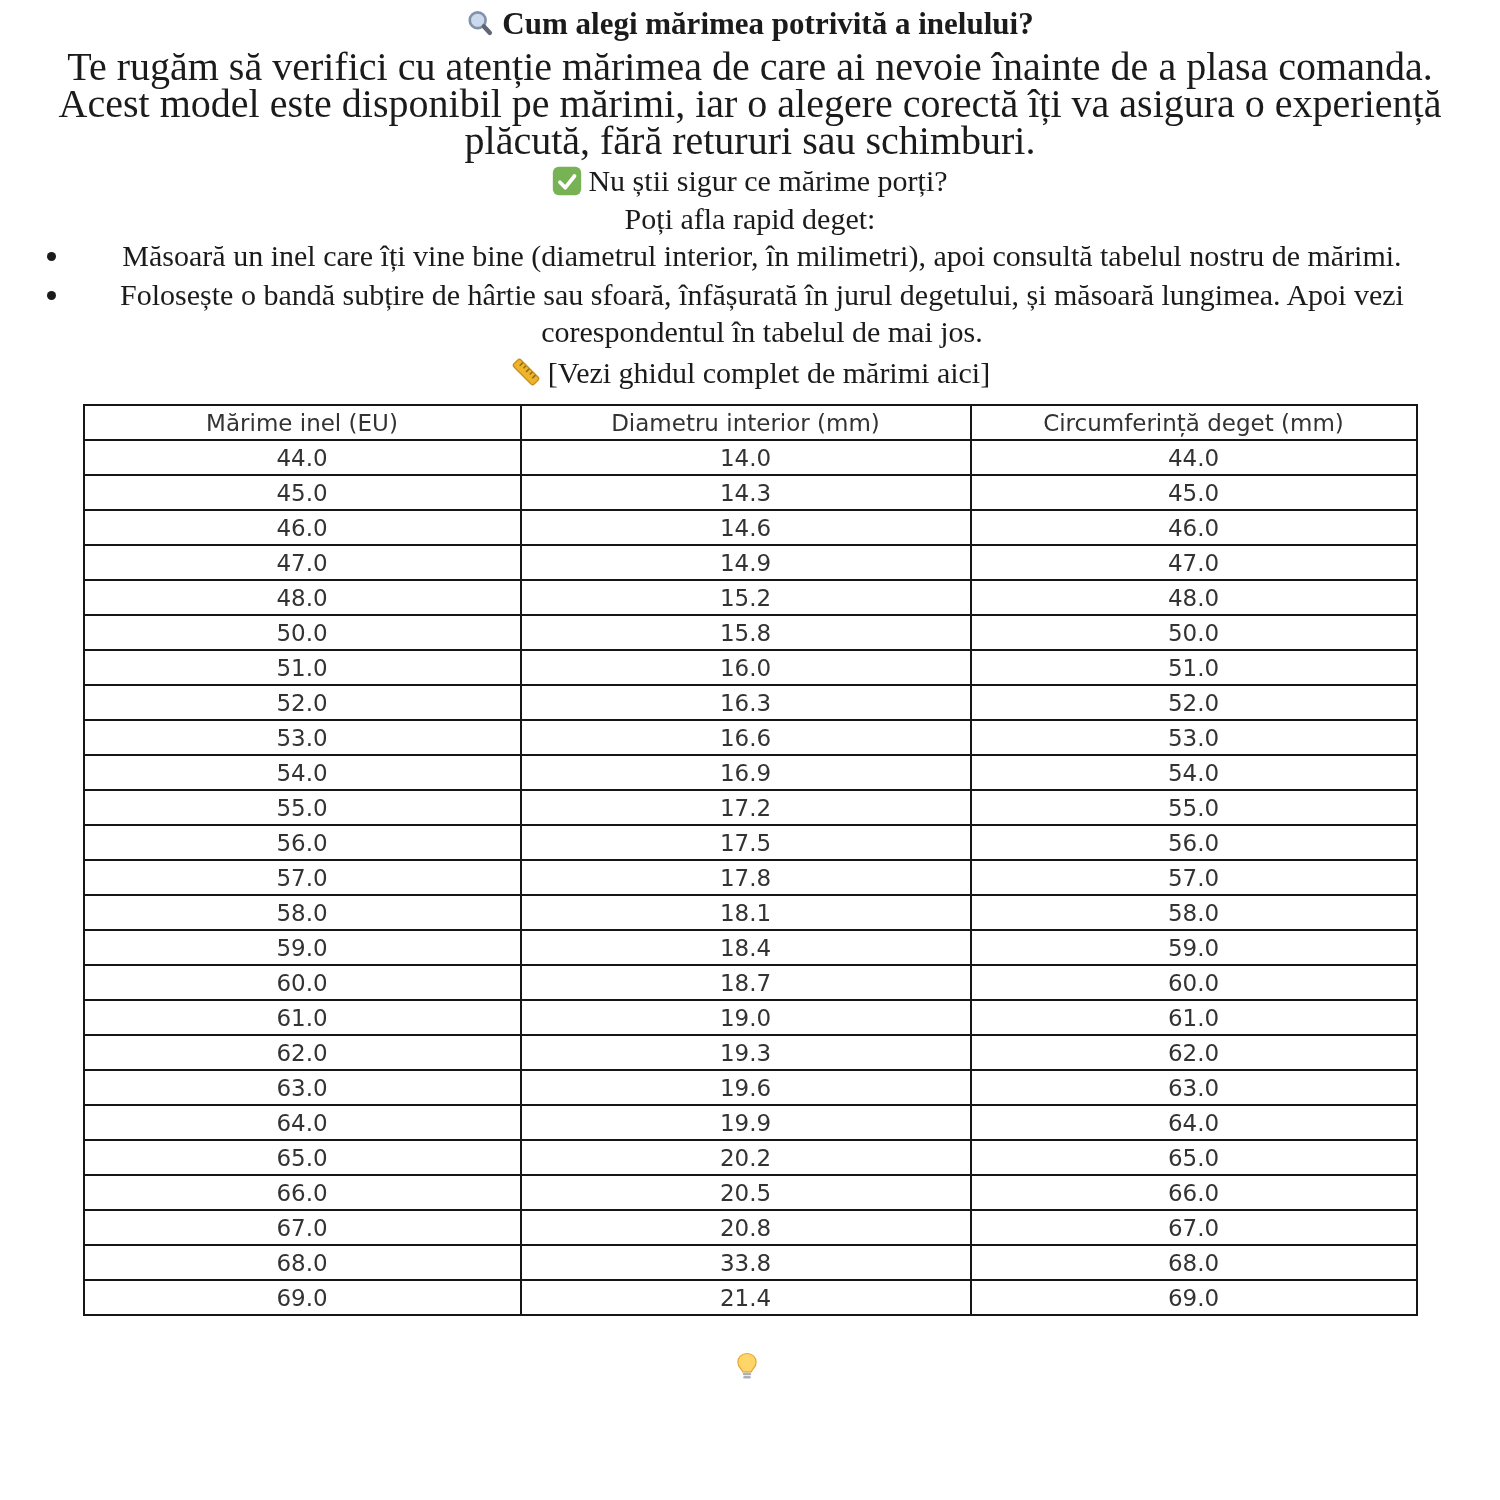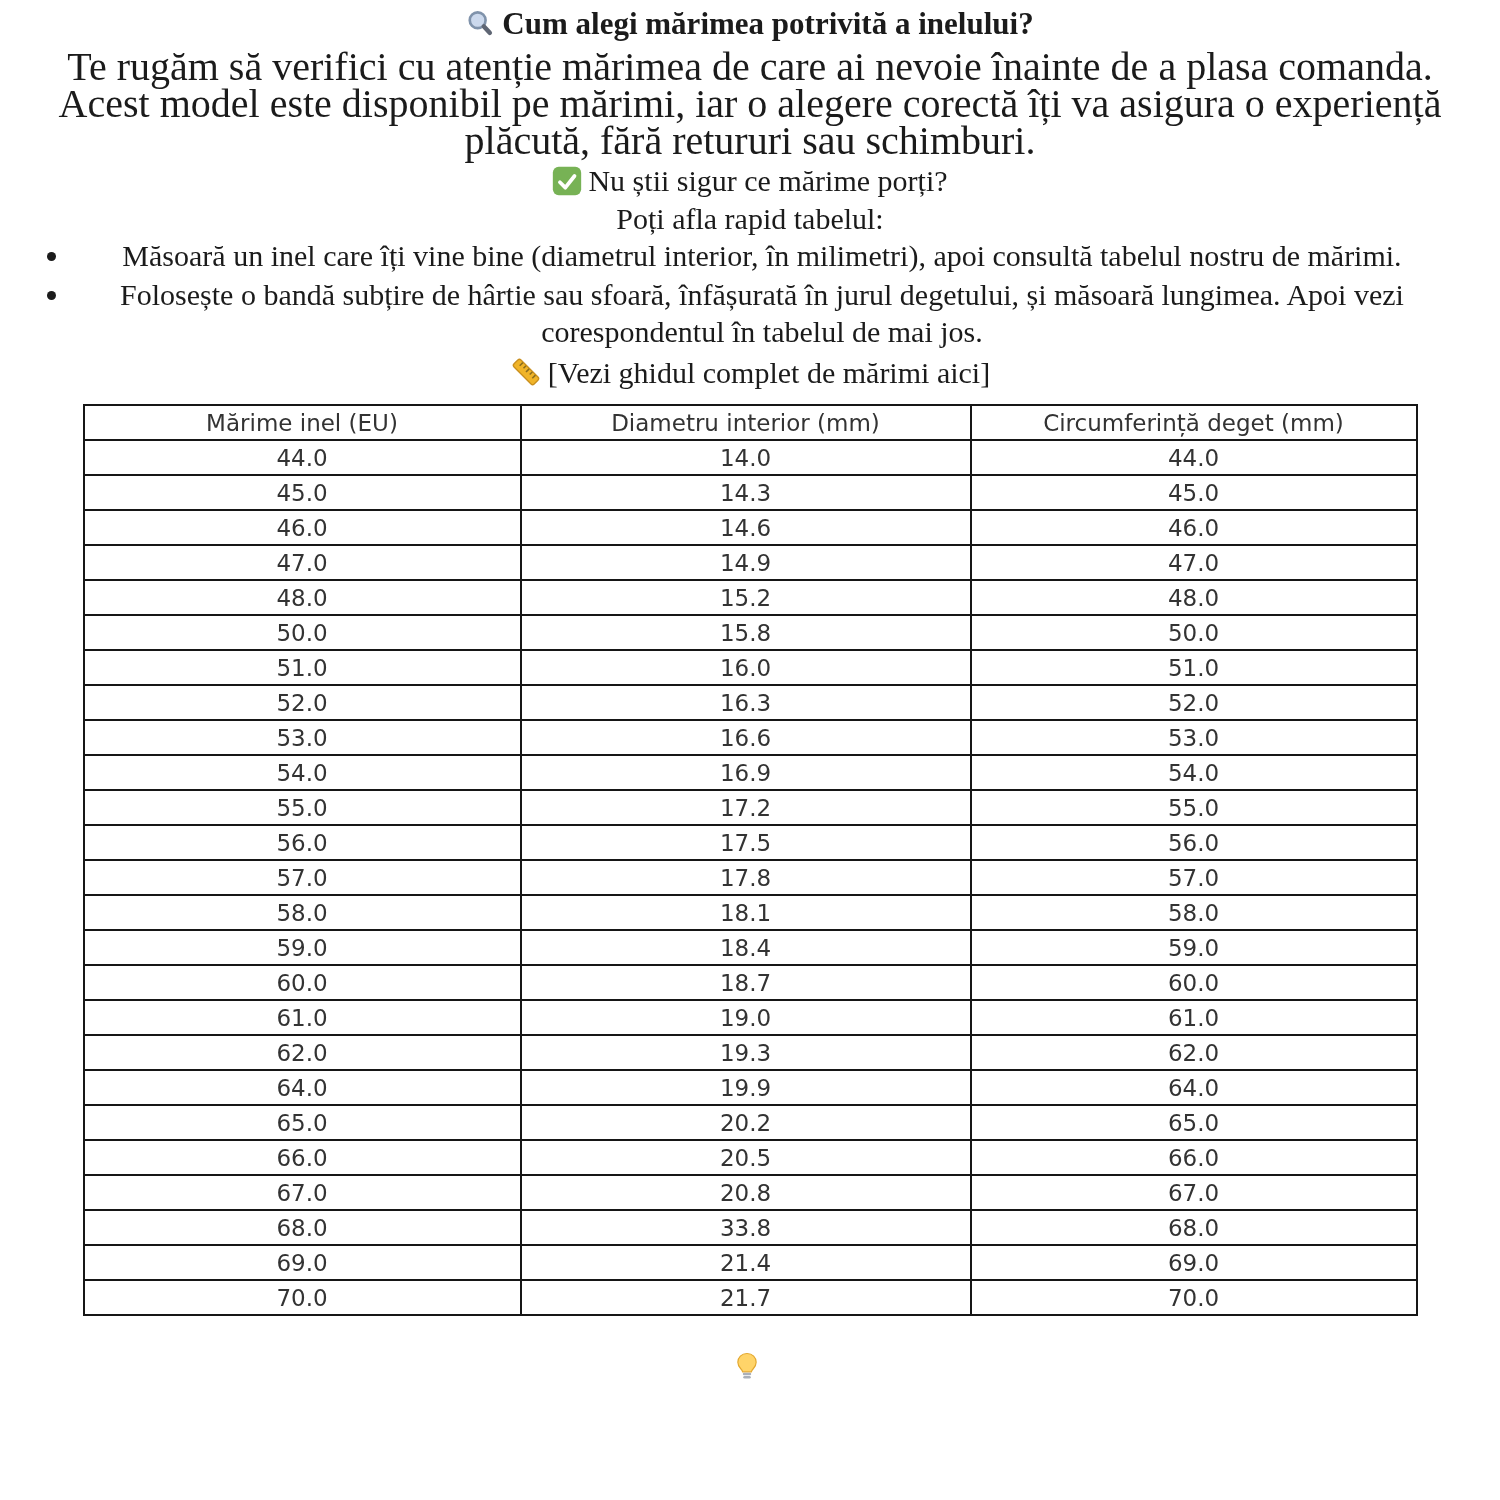--- a/index.html
+++ b/index.html
@@ -114,21 +114,21 @@
 
   <p class="question">
     <span class="icon">
       <svg width="30" height="30" viewBox="0 0 36 36" aria-hidden="true">
         <rect x="1" y="1" width="34" height="34" rx="7" fill="#77b255"></rect>
         <path d="M9.5 19.5 l6.5 6.5 L27 12" stroke="#ffffff" stroke-width="4.5" fill="none" stroke-linecap="round" stroke-linejoin="round"></path>
       </svg>
     </span><span>Nu știi sigur ce mărime porți?</span>
   </p>
 
-  <p class="subheading">Poți afla rapid tabelul:</p>
+  <p class="subheading">Poți afla rapid deget:</p>
 
   <ul class="instructions">
     <li>Măsoară un inel care îți vine bine (diametrul interior, în milimetri), apoi consultă tabelul nostru de mărimi.</li>
     <li>Folosește o bandă subțire de hârtie sau sfoară, înfășurată în jurul degetului, și măsoară lungimea. Apoi vezi corespondentul în tabelul de mai jos.</li>
   </ul>
 
   <p class="guide">
     <span class="icon">
       <svg width="32" height="32" viewBox="0 0 36 36" aria-hidden="true">
         <g transform="rotate(45 18 18)">
@@ -241,20 +241,25 @@
           <td>61.0</td>
           <td>19.0</td>
           <td>61.0</td>
         </tr>
         <tr>
           <td>62.0</td>
           <td>19.3</td>
           <td>62.0</td>
         </tr>
         <tr>
+          <td>63.0</td>
+          <td>19.6</td>
+          <td>63.0</td>
+        </tr>
+        <tr>
           <td>64.0</td>
           <td>19.9</td>
           <td>64.0</td>
         </tr>
         <tr>
           <td>65.0</td>
           <td>20.2</td>
           <td>65.0</td>
         </tr>
         <tr>
@@ -269,25 +274,20 @@
         </tr>
         <tr>
           <td>68.0</td>
           <td>33.8</td>
           <td>68.0</td>
         </tr>
         <tr>
           <td>69.0</td>
           <td>21.4</td>
           <td>69.0</td>
-        </tr>
-        <tr>
-          <td>70.0</td>
-          <td>21.7</td>
-          <td>70.0</td>
         </tr>
       </tbody>
   </table>
 
   <p class="footer-note">
     <span class="icon">
       <svg width="30" height="30" viewBox="0 0 36 36" aria-hidden="true">
         <path d="M18 3 C11.4 3 7 7.8 7 13.5 c0 3.6 1.8 6 3.5 7.8 1.2 1.3 2 2.4 2.3 3.7 h10.4 c0.3-1.3 1.1-2.4 2.3-3.7 1.7-1.8 3.5-4.2 3.5-7.8 C29 7.8 24.6 3 18 3 z" fill="#ffd469" stroke="#e3a830" stroke-width="1.4"></path>
         <rect x="13" y="26" width="10" height="3" rx="1.5" fill="#aab0ba"></rect>
         <rect x="13.5" y="30" width="9" height="3" rx="1.5" fill="#aab0ba"></rect>

